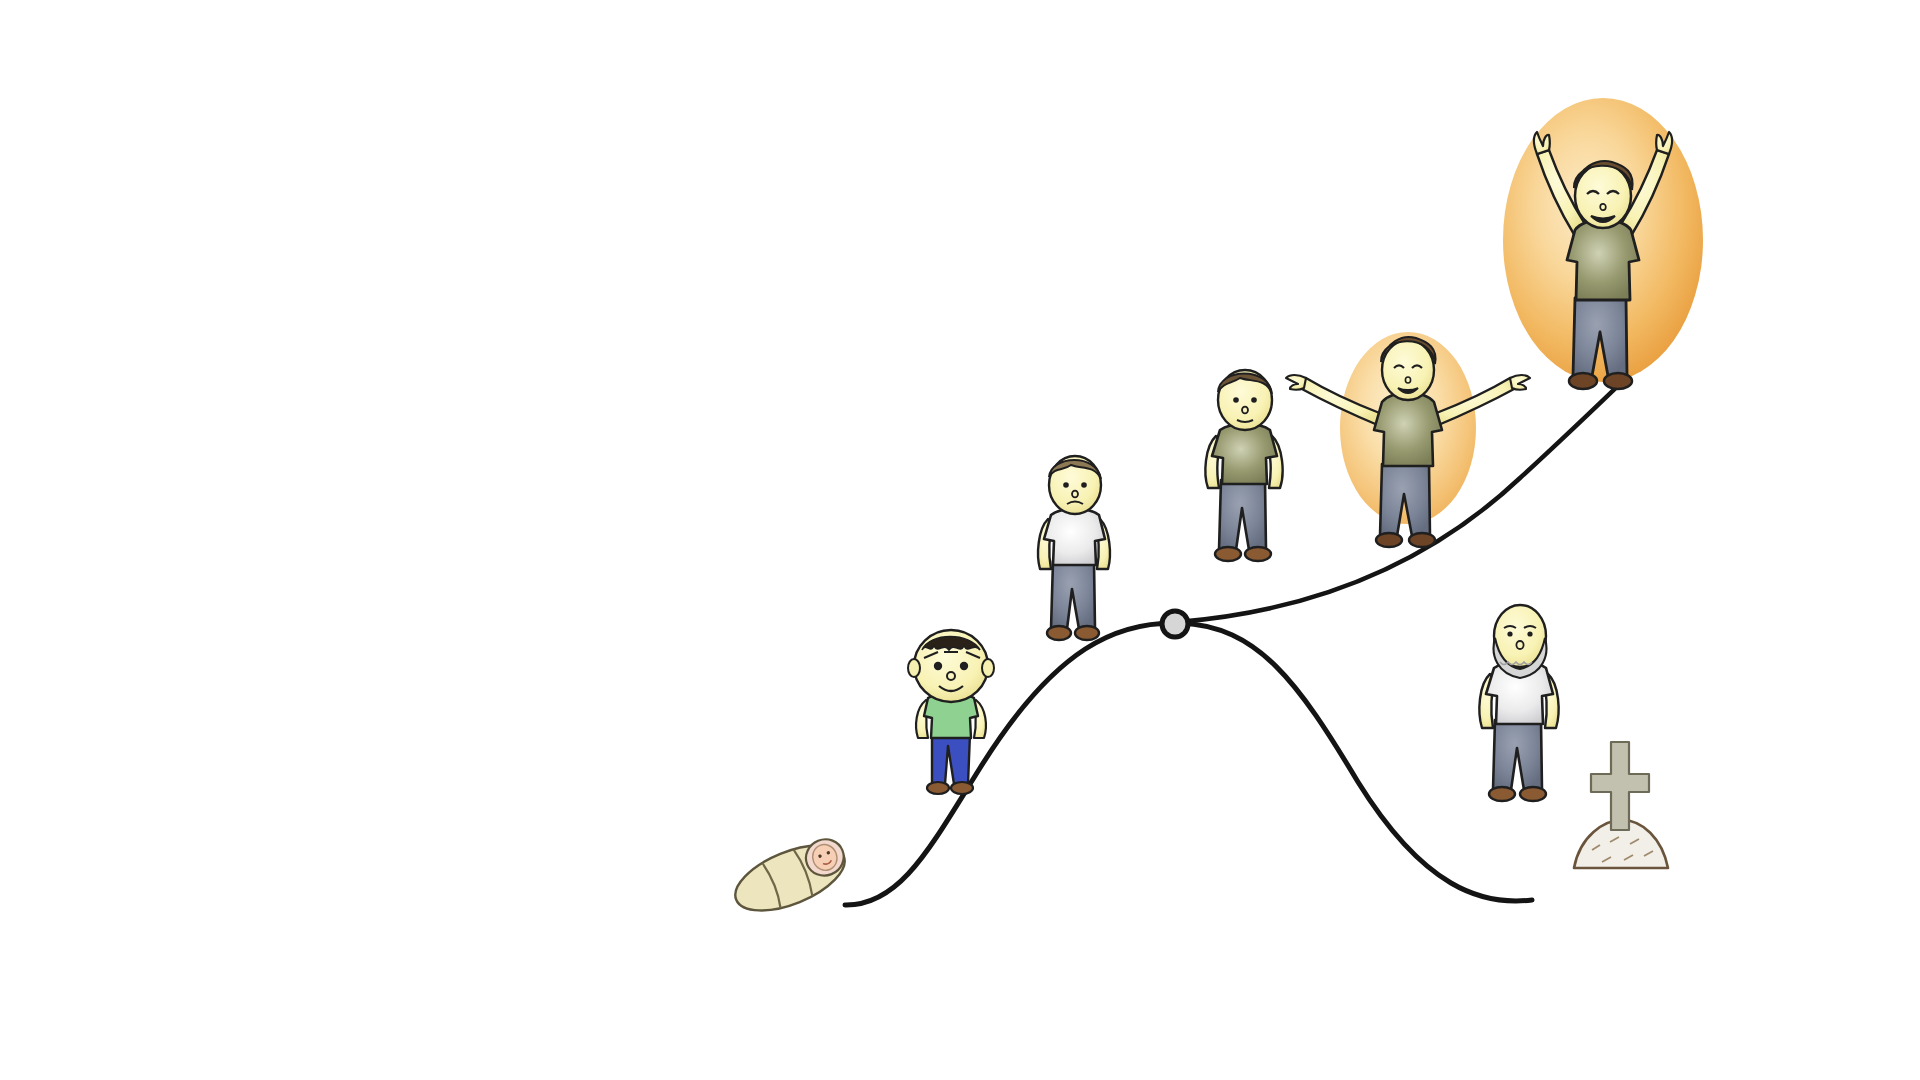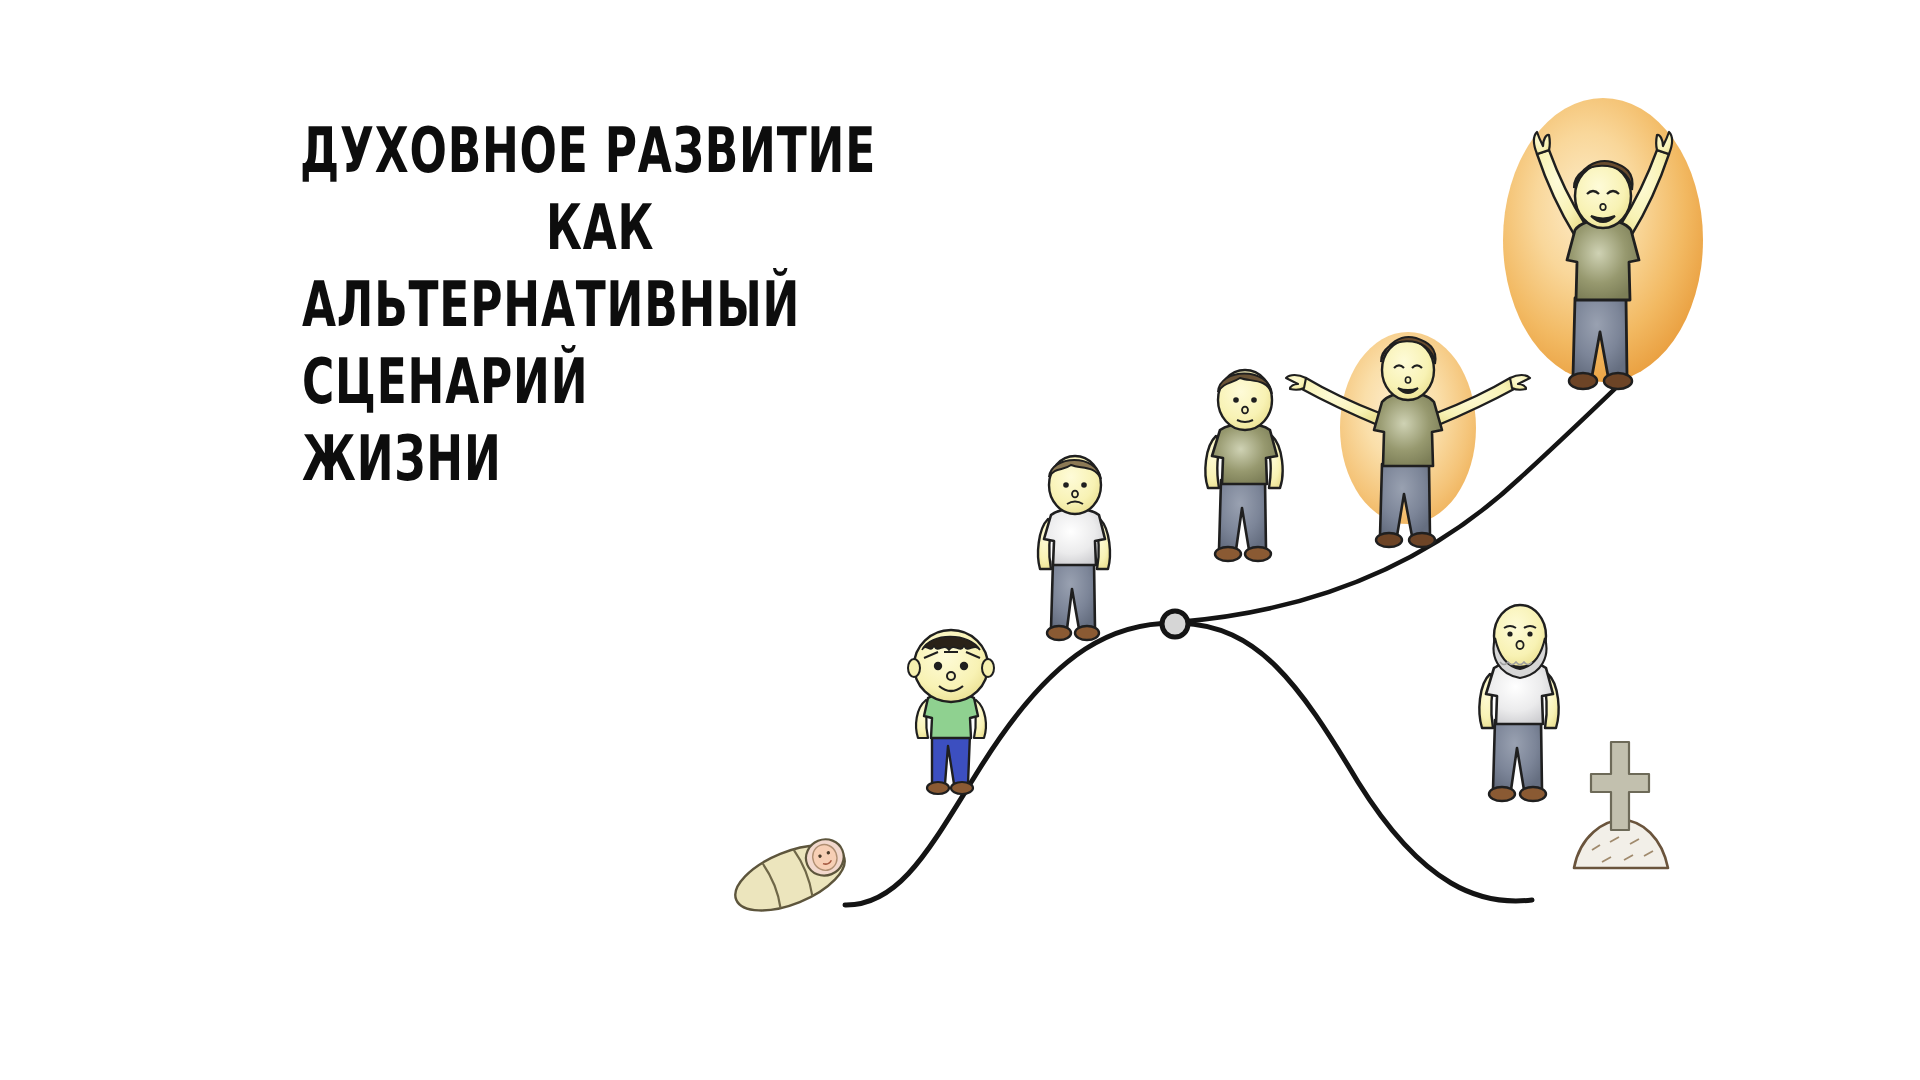--- a/index.html
+++ b/index.html
@@ -32,27 +32,20 @@
   .l5{margin-left:2px;}
 
   
   #scene{position:absolute;left:0;top:0;width:1920px;height:1080px;}
 </style>
 </head>
 <body>
 
 <div id="stage">
 
-  <div id="title-block">
-    <span class="tline l1">ДУХОВНОЕ РАЗВИТИЕ</span>
-    <span class="tline l2">КАК</span>
-    <span class="tline l3">АЛЬТЕРНАТИВНЫЙ</span>
-    <span class="tline l4">СЦЕНАРИЙ</span>
-    <span class="tline l5">ЖИЗНИ</span>
-  </div>
 
   <svg id="scene" viewBox="0 0 1920 1080">
     <defs>
       <radialGradient id="auraBig" cx="42%" cy="38%" r="68%">
         <stop offset="0%" stop-color="#fdecc9"></stop>
         <stop offset="38%" stop-color="#f9d79a"></stop>
         <stop offset="72%" stop-color="#f2b962"></stop>
         <stop offset="100%" stop-color="#e89b3a"></stop>
       </radialGradient>
       <radialGradient id="auraSmall" cx="45%" cy="40%" r="68%">

